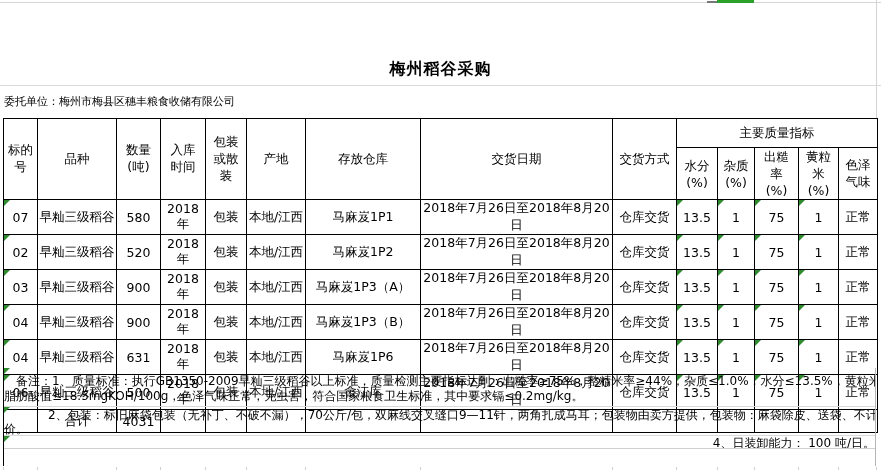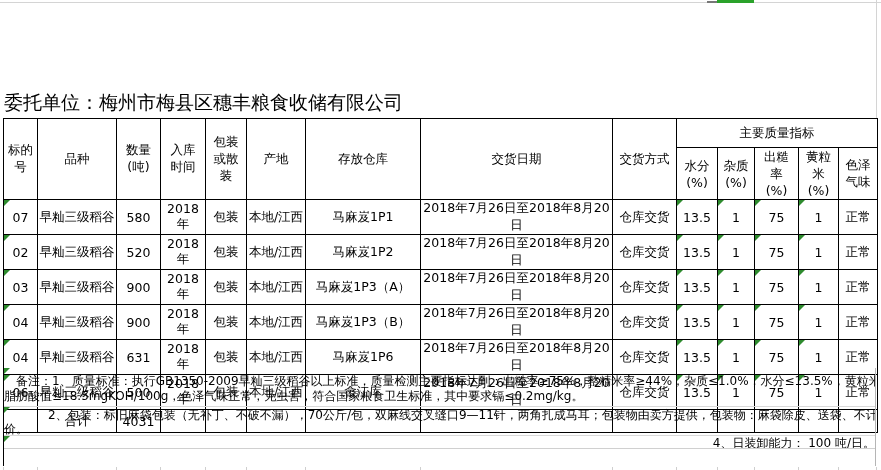--- a/index.html
+++ b/index.html
@@ -11,21 +11,21 @@
   .sel-frag-dark{position:absolute;left:707px;top:1px;width:10px;height:2px;background:#777;}
   .right-gridline{position:absolute;left:876px;top:0;width:1px;height:118px;background:#d4d4d4;}
   
   .title{position:absolute;left:0;top:4px;width:881px;height:48px;line-height:48px;
          text-align:center;font-size:21px;font-weight:bold;letter-spacing:1px;
          border-bottom:1px solid #d9d9d9;box-sizing:border-box;white-space:nowrap;}
   .subtitle{position:absolute;left:0;top:52px;width:881px;height:34px;line-height:33px;
          text-align:center;font-size:16px;font-weight:bold;letter-spacing:1px;
          border-bottom:1px solid #d9d9d9;box-sizing:border-box;}
   .entrust{position:absolute;left:4px;top:86px;width:875px;height:32px;line-height:32px;
-         font-size:19px;white-space:nowrap;}
+         font-size:11px;white-space:nowrap;}
   
   table.grid{position:absolute;left:3px;top:118px;width:874px;border-collapse:collapse;
          table-layout:fixed;}
   table.grid th,table.grid td{border:1px solid #000;padding:0;margin:0;
          font-weight:normal;font-size:12.5px;text-align:center;vertical-align:middle;
          overflow:hidden;white-space:pre-line;position:relative;}
   tr.h1{height:29px;} tr.h2{height:52px;} tr.dr{height:23px;} tr.tr-total{height:23px;}
   td.date-cell{font-size:12px;white-space:nowrap;}
   td.left,th.left{text-align:left;padding-left:4px;}
   .tri{position:absolute;left:0;top:0;width:0;height:0;
@@ -50,20 +50,21 @@
 </head>
 <body>
 
 <div class="sheet">
 
   <div class="top-grid"></div>
   <div class="sel-frag-dark"></div>
   <div class="sel-frag"></div>
   <div class="right-gridline"></div>
 
+  <div class="subtitle">梅州稻谷采购</div>
   <div class="entrust">委托单位：梅州市梅县区穗丰粮食收储有限公司</div>
 
   <table class="grid">
     <colgroup>
       <col style="width:34px">
         <col style="width:79px">
         <col style="width:44px">
       <col style="width:45px">
         <col style="width:41px">
         <col style="width:59px">

